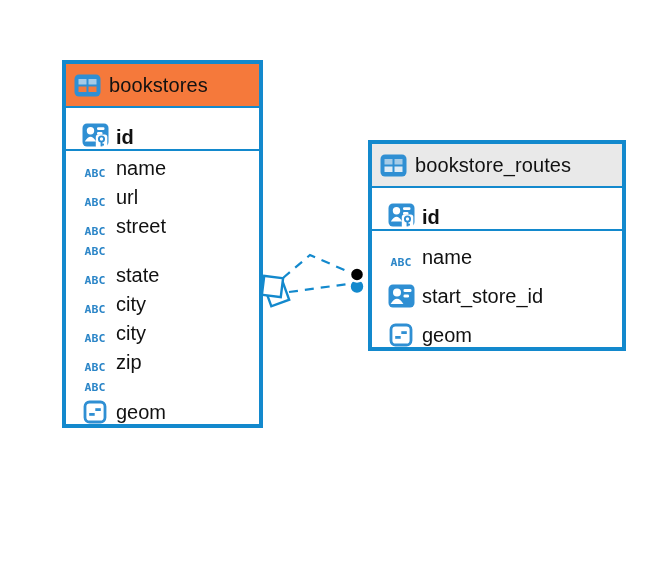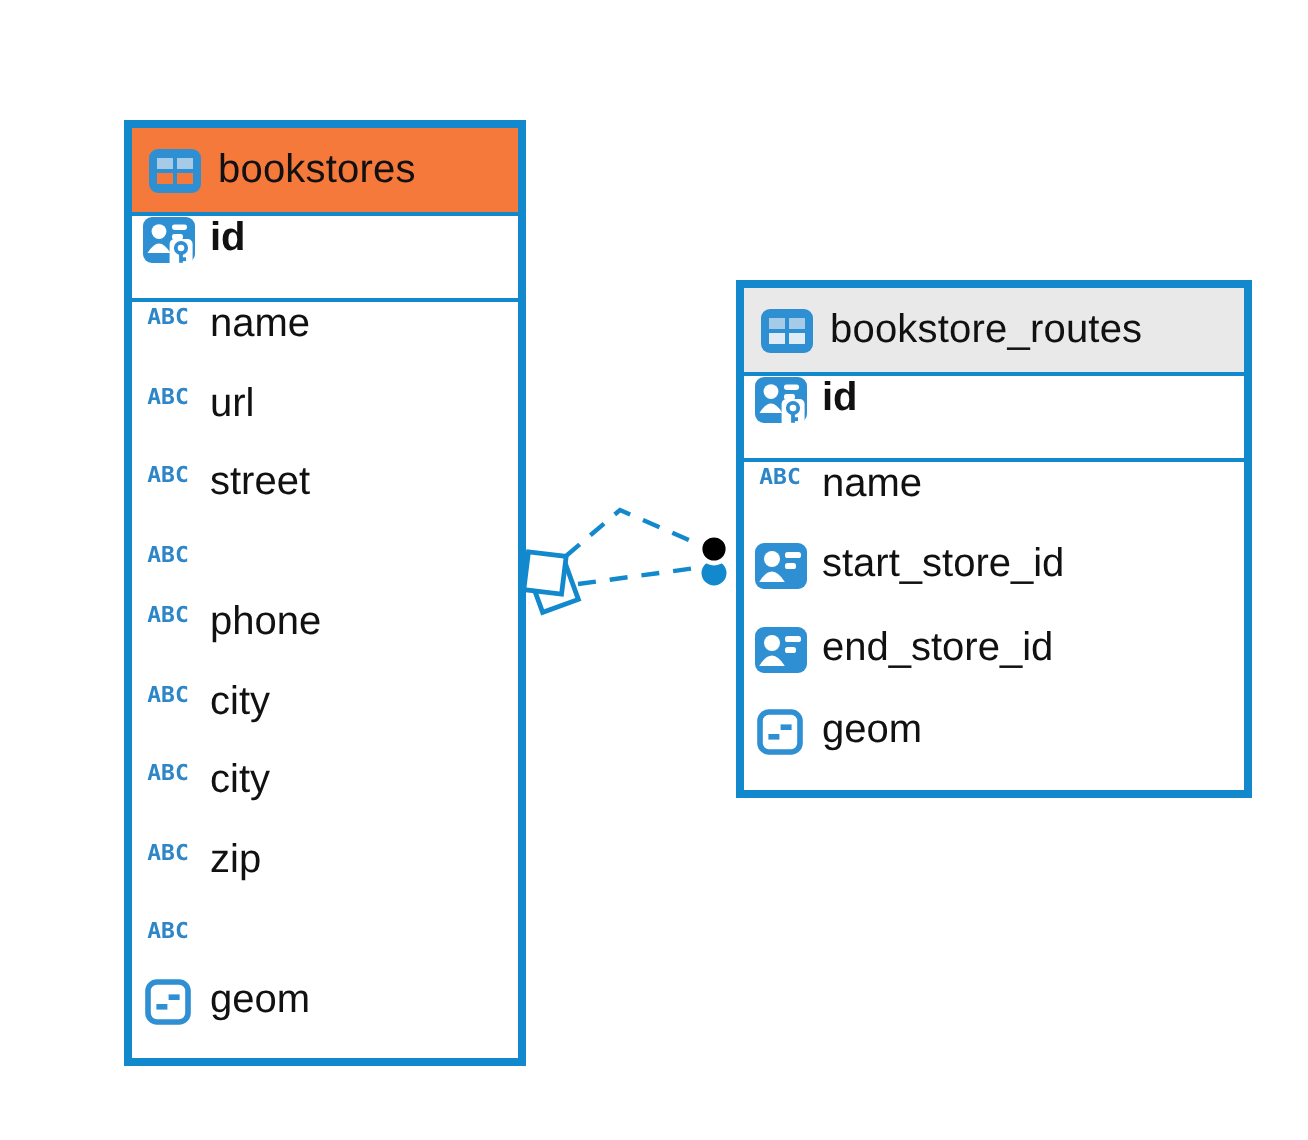--- a/index.html
+++ b/index.html
@@ -27,38 +27,38 @@
     stroke-dasharray: 9 7;
   }
   .erd-table {
     position: absolute;
     background: #fff;
     border: 4px solid var(--accent-blue);
     display: flex;
     flex-direction: column;
     z-index: 2;
   }
-  .erd-table.bookstores { left: 62px; top: 60px; width: 201px; height: 473px; }
-  .erd-table.routes     { left: 368px; top: 140px; width: 258px; height: 259px; }
+  .erd-table.bookstores { left: 62px; top: 60px; width: 201px; height: 368px; }
+  .erd-table.routes     { left: 368px; top: 140px; width: 258px; height: 211px; }
 
   .t-header {
     display: flex; align-items: center;
     gap: 8px; padding-left: 7px;
     border-bottom: 2px solid var(--accent-blue);
     flex: 0 0 44px;
   }
   .t-header.orange { background: var(--header-orange); }
   .t-header.gray   { background: var(--header-gray); }
   .t-title {
     font-size: 20px; color: var(--text);
     white-space: nowrap; letter-spacing: 0.1px;
   }
   .row {
-    display: flex; align-items: flex-start;
-    gap: 7px; padding-left: 4px;
+    display: flex; align-items: flex-end;
+    gap: 7px; padding-left: 15px;
     background: #fff;
   }
   .row.pk {
     flex: 0 0 43px;
     border-bottom: 2px solid var(--accent-blue);
   }
   .row.field { flex: 1 1 auto; }
   .col-label { font-size: 20px; color: var(--text); white-space: nowrap; }
   .col-label.bold { font-weight: bold; }
 
@@ -145,21 +145,21 @@
     </div>
     <div class="row field">
       <span class="icon-box">
           <span class="abc">ABC</span>
         </span>
     </div>
     <div class="row field">
       <span class="icon-box">
           <span class="abc">ABC</span>
         </span>
-      <span class="col-label">phone</span>
+      <span class="col-label">state</span>
     </div>
     <div class="row field">
       <span class="icon-box">
           <span class="abc">ABC</span>
         </span>
       <span class="col-label">city</span>
     </div>
     <div class="row field">
       <span class="icon-box">
           <span class="abc">ABC</span>
@@ -233,32 +233,20 @@
           <circle cx="9" cy="8.5" r="4" fill="#ffffff"></circle>
           <path d="M2.6 20 q6.4 -10.5 12.8 0 z" fill="#ffffff"></path>
           <rect x="15.5" y="5" width="8" height="3" rx="1.3" fill="#ffffff"></rect>
           <rect x="15.5" y="10.5" width="5.5" height="3" rx="1.3" fill="#ffffff"></rect>
         </svg>
       </span>
       <span class="col-label">start_store_id</span>
     </div>
     <div class="row field">
       <span class="icon-box">
-        <svg width="27" height="24" viewBox="0 0 27 24">
-          <rect x="0.5" y="0.5" width="26" height="23" rx="4.5" fill="#2F8FD3"></rect>
-          <circle cx="9" cy="8.5" r="4" fill="#ffffff"></circle>
-          <path d="M2.6 20 q6.4 -10.5 12.8 0 z" fill="#ffffff"></path>
-          <rect x="15.5" y="5" width="8" height="3" rx="1.3" fill="#ffffff"></rect>
-          <rect x="15.5" y="10.5" width="5.5" height="3" rx="1.3" fill="#ffffff"></rect>
-        </svg>
-      </span>
-      <span class="col-label">end_store_id</span>
-    </div>
-    <div class="row field">
-      <span class="icon-box">
         <svg width="24" height="24" viewBox="0 0 24 24">
           <rect x="2" y="2" width="20" height="20" rx="4.5" fill="#ffffff" stroke="#2F8FD3" stroke-width="2.8"></rect>
           <line x1="12.3" y1="9.6" x2="17.8" y2="9.6" stroke="#2F8FD3" stroke-width="2.8"></line>
           <line x1="6.2" y1="14.4" x2="11.7" y2="14.4" stroke="#2F8FD3" stroke-width="2.8"></line>
         </svg>
       </span>
       <span class="col-label">geom</span>
     </div>
   </div>
 

